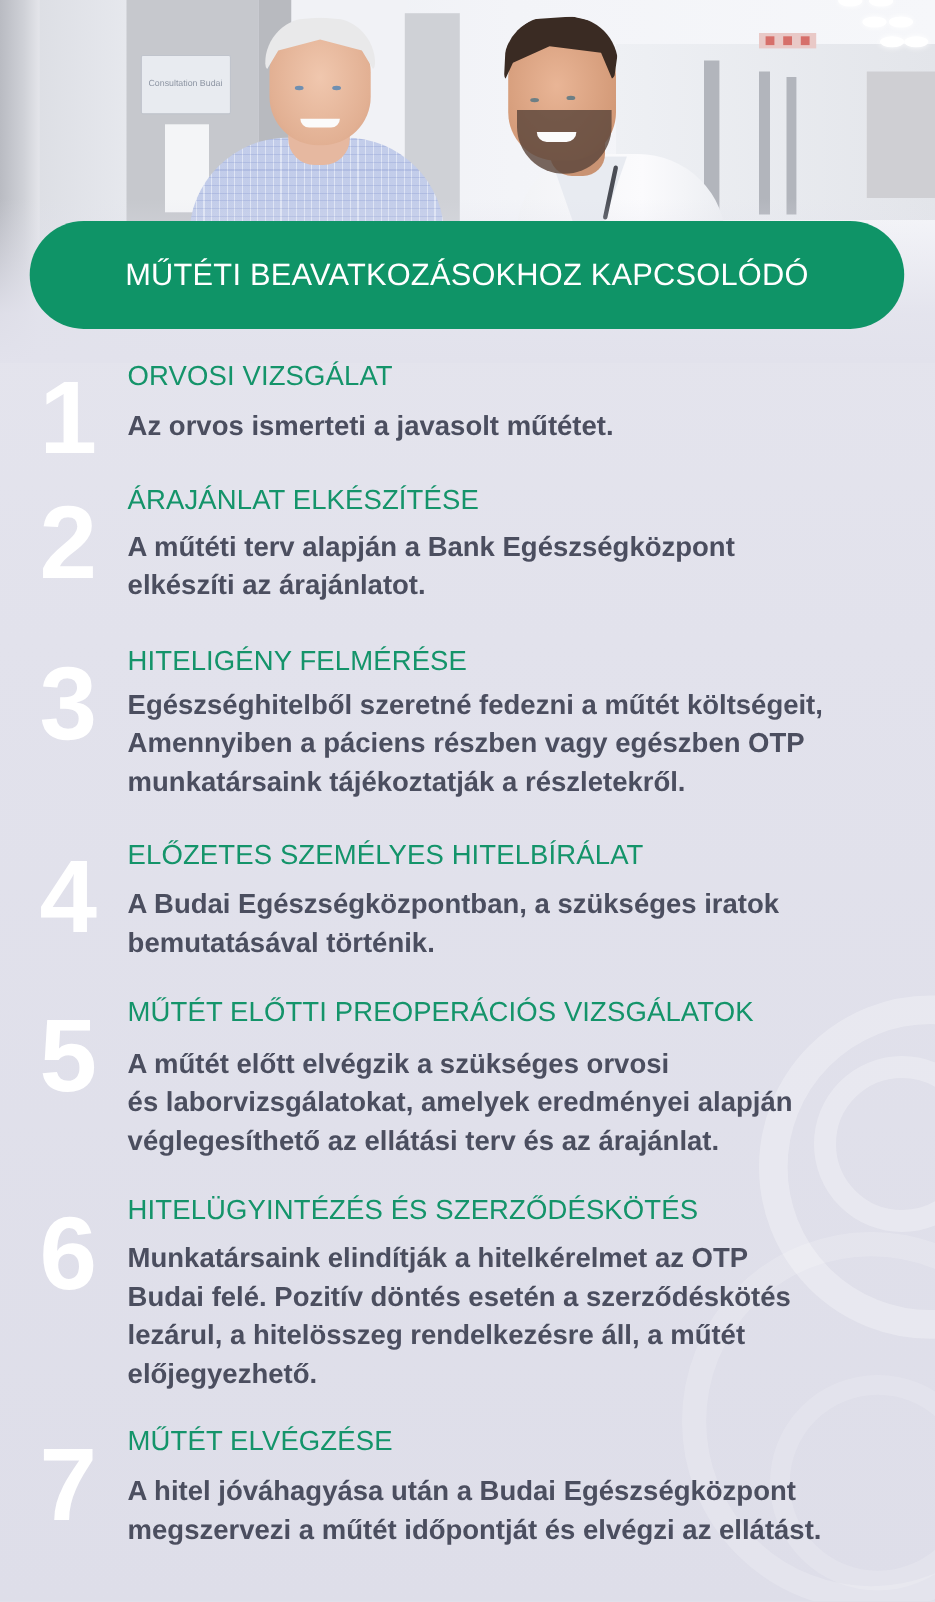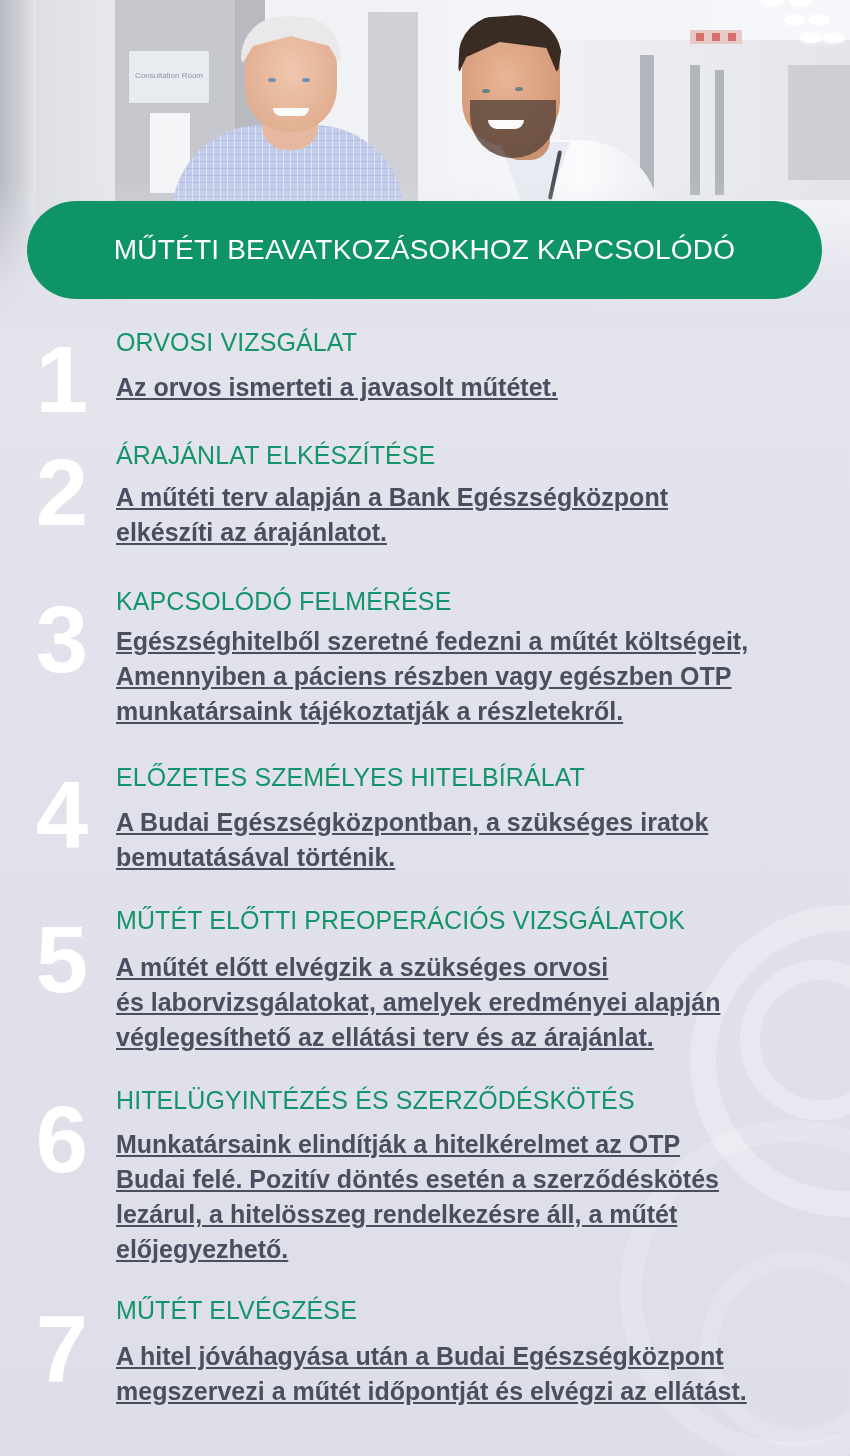--- a/index.html
+++ b/index.html
@@ -80,33 +80,33 @@
       font-size: 94px; line-height: 1; color: #ffffff;
     }
     .step .heading {
       position: absolute; left: 116px; font-size: 25px; font-weight: 400;
       color: #14946a; white-space: nowrap; letter-spacing: 0.1px;
     }
     .step .desc {
       position: absolute; left: 116px; font-size: 25px; font-weight: 700;
       color: #4b4e5f; line-height: 35px; white-space: nowrap;
     }
-    .desc span { display: block; text-decoration: underline; }
+    .desc span { display: block; }
   </style>
 </head>
 <body>
 
 <div class="page">
 
   <div class="hero">
     <div class="wall-l"></div>
     <div class="door1"></div>
     <div class="door1-frame"></div>
     <div class="sign">
-        <span>Consultation Room</span>
+        <span>Consultation Budai</span>
       </div>
     <div class="paper"></div>
     <div class="wall-m"></div>
     <div class="door2"></div>
     <div class="corridor"></div>
     <div class="pillar" style="left:640px"></div>
     <div class="pillar" style="left:690px;width:10px;top:65px;height:130px"></div>
     <div class="pillar" style="left:715px;width:9px;top:70px;height:125px"></div>
     <div class="exit-sign">
         <i style="left:6px"></i>
@@ -168,21 +168,21 @@
     <div class="num" style="top:8px">2</div>
     <div class="heading" style="top:3px">ÁRAJÁNLAT ELKÉSZÍTÉSE</div>
     <div class="desc" style="top:42px">
       <span>A műtéti terv alapján a Bank Egészségközpont</span>
       <span>elkészíti az árajánlatot.</span>
     </div>
   </div>
 
   <div class="step" style="top:585px">
     <div class="num" style="top:8px">3</div>
-    <div class="heading" style="top:2px">KAPCSOLÓDÓ FELMÉRÉSE</div>
+    <div class="heading" style="top:2px">HITELIGÉNY FELMÉRÉSE</div>
     <div class="desc" style="top:39px">
       <span>Egészséghitelből szeretné fedezni a műtét költségeit,</span>
       <span>Amennyiben a páciens részben vagy egészben OTP</span>
       <span>munkatársaink tájékoztatják a részletekről.</span>
     </div>
   </div>
 
   <div class="step" style="top:760px">
     <div class="num" style="top:8px">4</div>
     <div class="heading" style="top:3px">ELŐZETES SZEMÉLYES HITELBÍRÁLAT</div>

